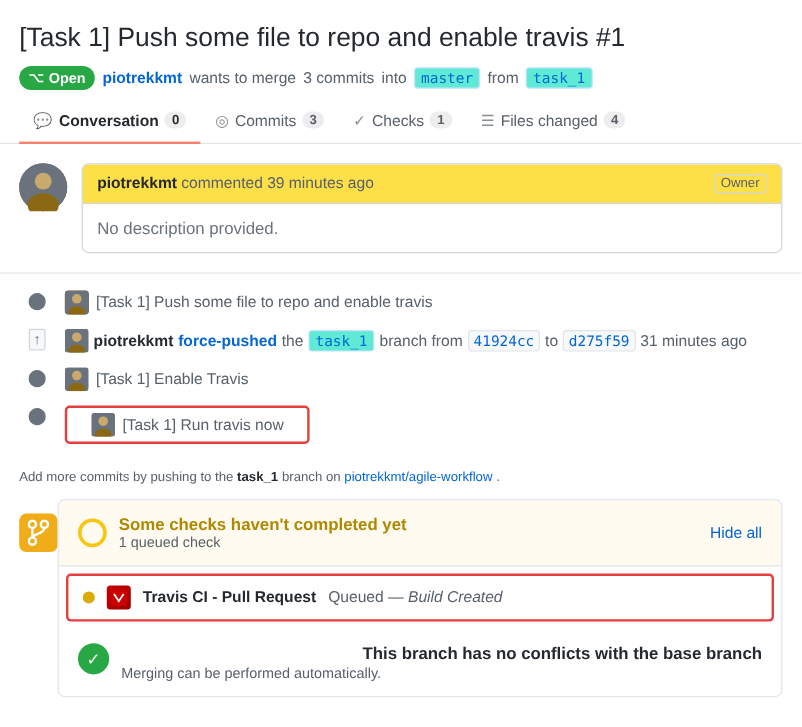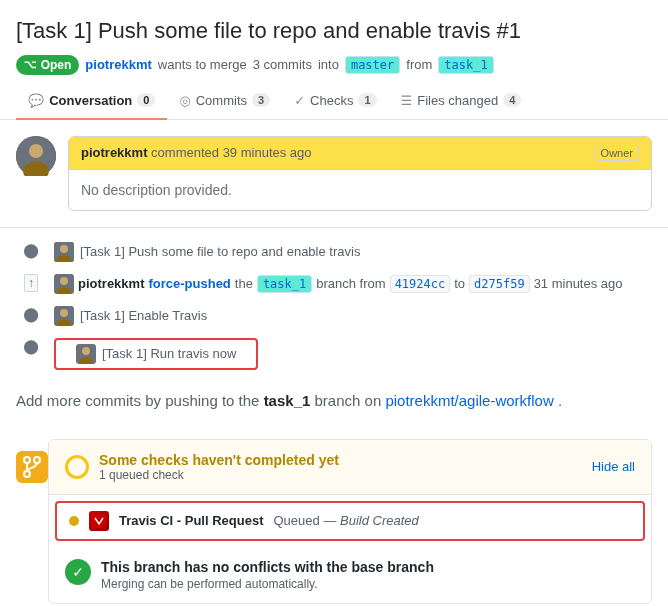--- a/index.html
+++ b/index.html
@@ -200,21 +200,21 @@
       border: 2px solid #e53e3e;
       border-radius: 4px;
       padding: 4px 20px;
       display: flex;
       align-items: center;
       gap: 6px;
     }
 
     .add-commits-note {
       padding: 8px 16px 12px 16px;
-      font-size: 15px;
+      font-size: 11px;
       color: #586069;
     }
 
     .add-commits-note strong {
       font-weight: 600;
       color: #24292e;
     }
 
     .checks-header {
       background: #fffbf0;
@@ -308,20 +308,21 @@
     }
 
     .merge-content {
       flex: 1;
     }
 
     .merge-title {
       font-size: 14px;
       font-weight: 600;
       color: #24292e;
+      text-align: right;
     }
 
     .merge-subtitle {
       font-size: 12px;
       color: #586069;
       margin-top: 2px;
     }
 
     .git-merge-icon {
       width: 32px;
@@ -332,21 +333,20 @@
       align-items: center;
       justify-content: center;
       color: #fff;
       font-size: 18px;
     }
 
     .checks-outer {
       display: flex;
       gap: 0;
       padding: 0 16px;
-      margin-top: 18px;
     }
 
     .checks-left-icon {
       width: 32px;
       display: flex;
       align-items: flex-start;
       justify-content: center;
       padding-top: 12px;
       flex-shrink: 0;
     }

